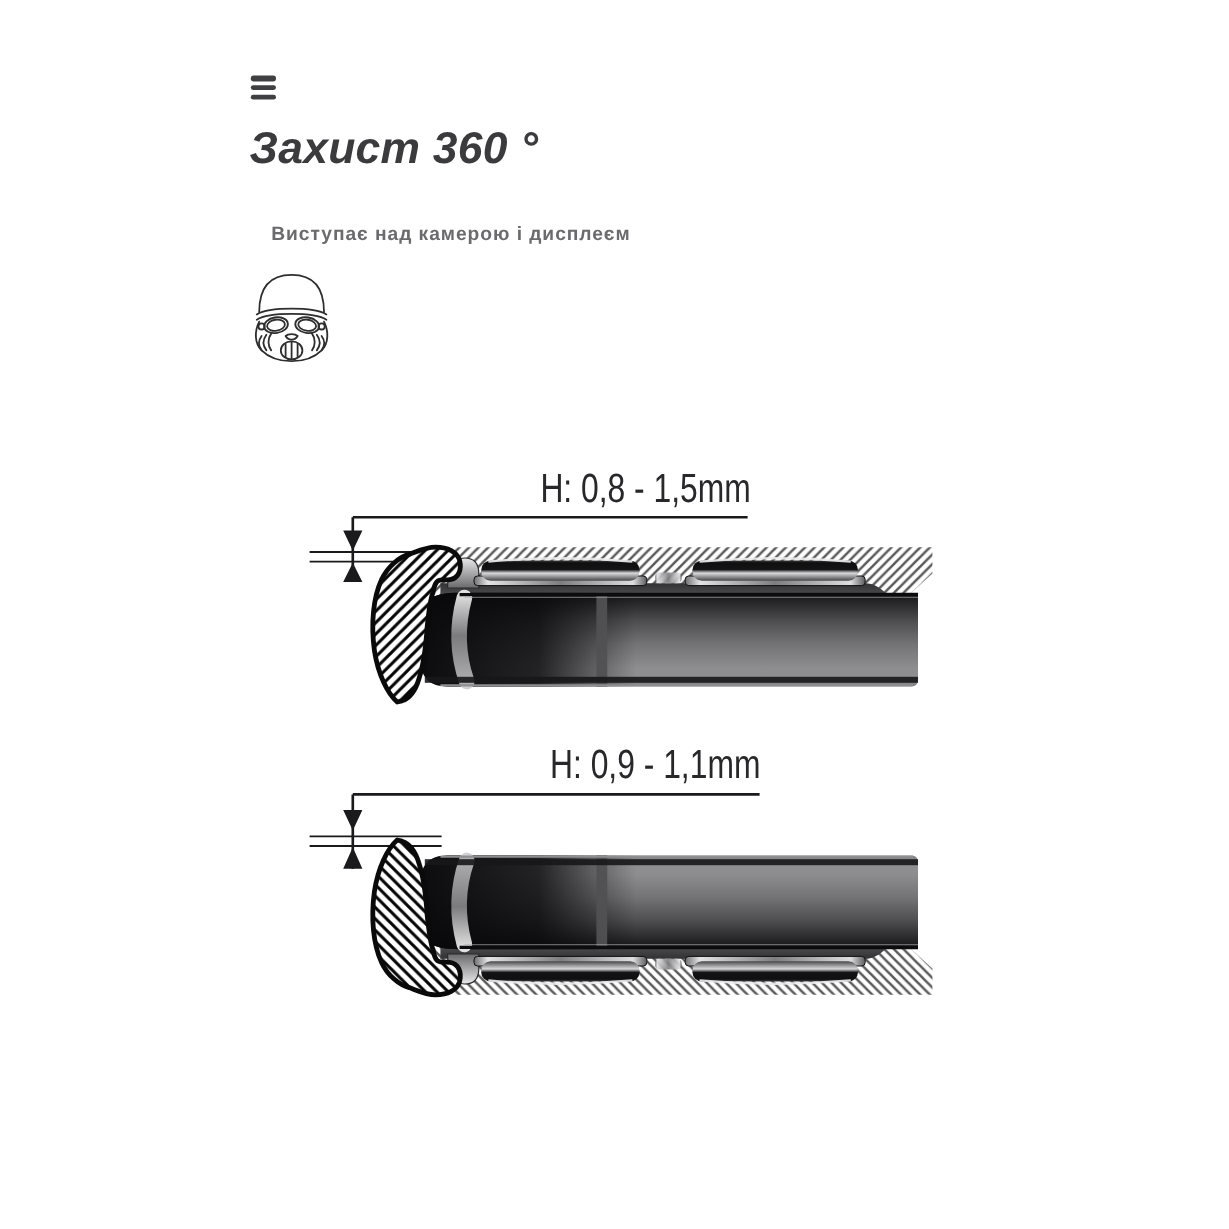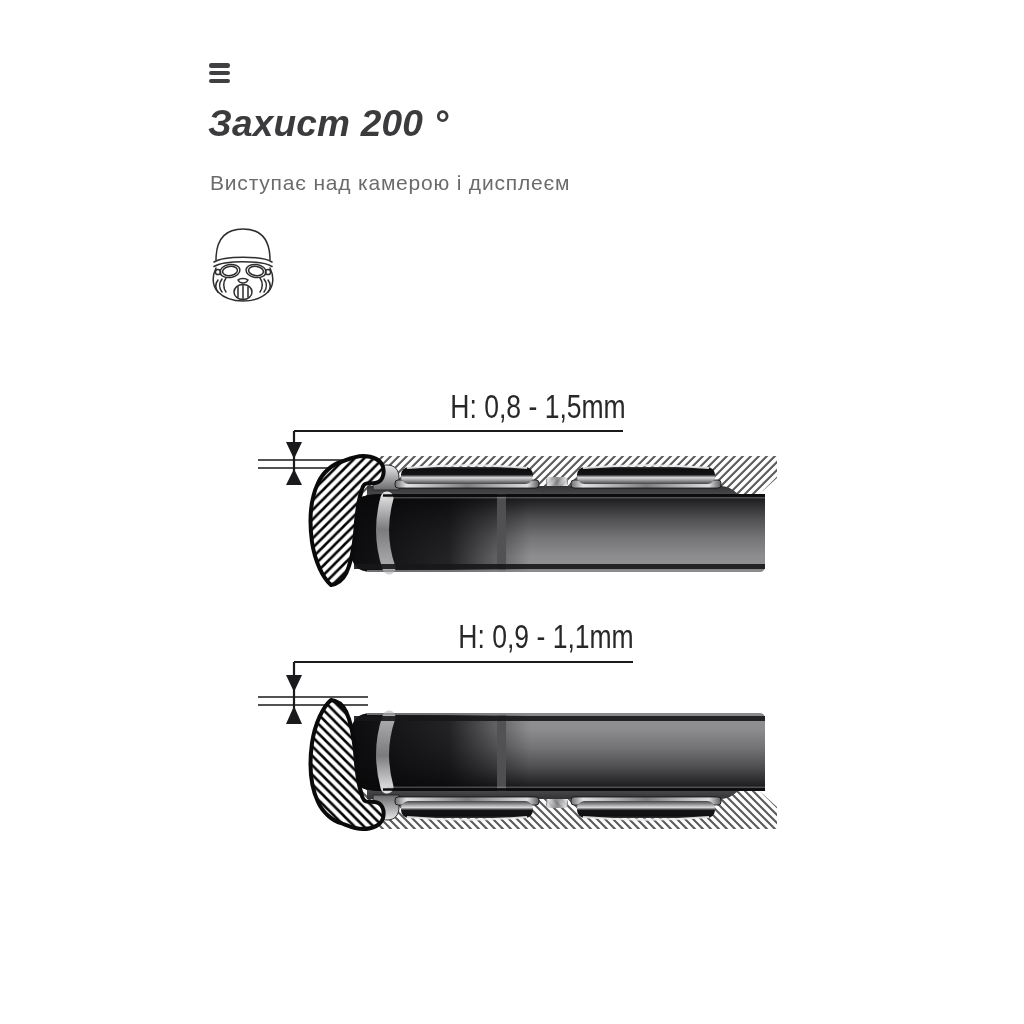--- a/index.html
+++ b/index.html
@@ -4,38 +4,38 @@
 <style>
   html,body{margin:0;padding:0;background:#ffffff;}
   .canvas{position:relative;width:1024px;height:1024px;background:#ffffff;overflow:hidden;
           font-family:"Liberation Sans",sans-serif;}
   
   .hamburger{position:absolute;left:209px;top:63px;width:22px;height:21px;cursor:pointer;}
   .hamburger span{display:block;width:21px;height:4.6px;border-radius:2.3px;background:#404042;margin-bottom:3.2px;}
   
   .title{position:absolute;left:208px;top:104px;margin:0;font-size:37px;line-height:1.1;
          font-weight:800;font-style:italic;color:#3b3b3d;letter-spacing:.2px;white-space:nowrap;}
-  .subtitle{position:absolute;left:210px;top:171px;margin:0;font-size:21px;font-weight:400;
+  .subtitle{position:absolute;left:210px;top:171px;margin:16px;font-size:16px;font-weight:700;
          color:#6b6b6e;letter-spacing:.8px;white-space:nowrap;}
   .logo{position:absolute;left:204px;top:224px;}
   .diagrams{position:absolute;left:240px;top:380px;}
   .dim-label{fill:#28282a;font-size:34px;font-family:"Liberation Sans",sans-serif;font-weight:400;}
 </style>
 </head>
 <body>
 
 <div class="canvas">
 
   <div class="hamburger">
     <span></span>
     <span></span>
     <span></span>
   </div>
 
-  <h1 class="title">Захист 200 °</h1>
+  <h1 class="title">Захист 360 °</h1>
   <p class="subtitle">Виступає над камерою і дисплеєм</p>
 
   <svg class="logo" width="78" height="80" viewBox="0 0 78 80" fill="none" stroke="#2e2e2e" stroke-width="1.5" stroke-linecap="round">
     <path d="M12,36 C12,10 26,5 39,5 C52,5 66,10 66,36"></path>
     <path d="M10,38 C20,31.5 58,31.5 68,38"></path>
     <path d="M10,42.5 C20,36 58,36 68,42.5"></path>
     <ellipse cx="26" cy="47" rx="10" ry="6.5" transform="rotate(-9 26 47)"></ellipse>
     <ellipse cx="26" cy="47" rx="7.5" ry="4.6" transform="rotate(-9 26 47)"></ellipse>
     <ellipse cx="52" cy="47" rx="10" ry="6.5" transform="rotate(9 52 47)"></ellipse>
     <ellipse cx="52" cy="47" rx="7.5" ry="4.6" transform="rotate(9 52 47)"></ellipse>

